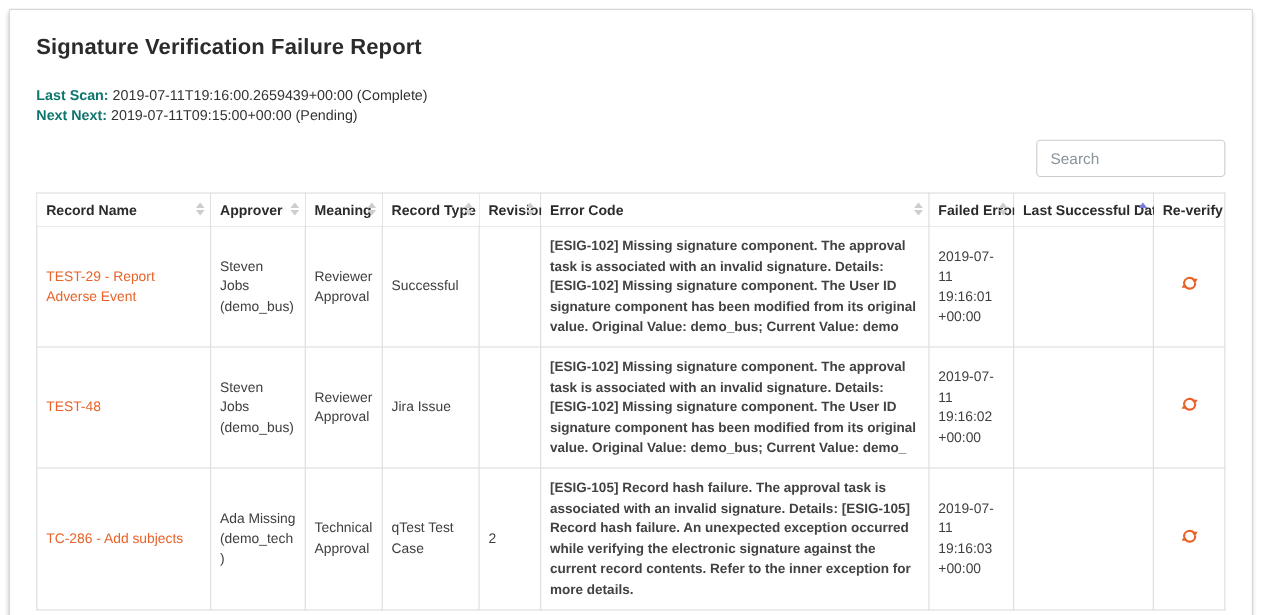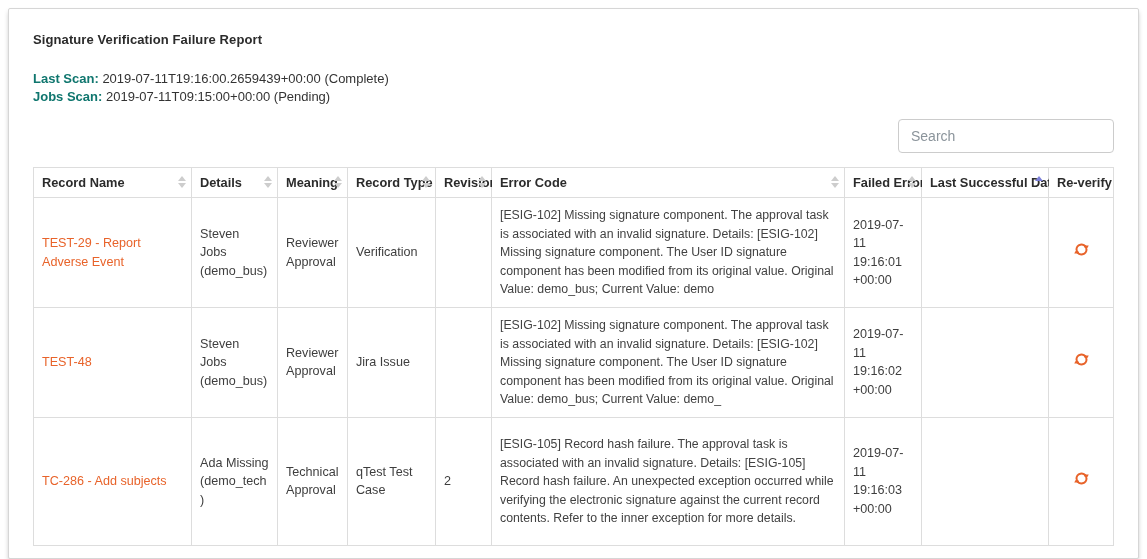--- a/index.html
+++ b/index.html
@@ -14,39 +14,39 @@
     position: absolute;
     left: 8px; top: 8px;
     width: 1131px; min-height: 542px;
     background: #ffffff;
     border: 1px solid #d6d6d6;
     border-radius: 2px;
     box-shadow: 0 3px 5px -1px rgba(0,0,0,0.28);
     padding: 23px 24px 12px 24px;
   }
   .report-title {
-    font-size: 13px;
+    font-size: 20px;
     font-weight: 700;
     color: #2b2b2b;
     margin: 0 0 23px 0;
     letter-spacing: 0.1px;
   }
   .scan-line {
     font-size: 13px;
     color: #333333;
     line-height: 17.5px;
   }
   .scan-line b { font-weight: 700; color: #0f766e; }
   .search-row {
     display: flex;
     justify-content: flex-end;
     margin-top: 14px;
   }
   .search-input {
-    width: 216px;
+    width: 172px;
     height: 34px;
     border: 1px solid #cccccc;
     border-radius: 4px;
     padding: 6px 12px;
     font-size: 14px;
     font-family: "Liberation Sans", sans-serif;
     color: #555555;
     outline: none;
   }
   .search-input::placeholder { color: #8b949b; opacity: 1; }
@@ -72,21 +72,21 @@
     background: #ffffff;
   }
   .report td {
     padding: 8px;
     font-size: 12.6px;
     color: #3e3e3e;
     vertical-align: middle;
     line-height: 1.47;
     word-wrap: break-word;
   }
-  .report td.errcell { font-size: 12.3px; line-height: 18.6px; color: #424242; }
+  .report td.errcell { font-size: 12.3px; line-height: 18.6px; color: #424242; font-weight: bold; }
   .report tr.r1 { height: 110px; }
   .report tr.r2 { height: 98px; }
   .report tr.r3 { height: 128px; }
   .record-link { color: #e8632a; cursor: pointer; }
   .reverify-cell { text-align: center; }
   .reverify-btn {
     display: inline-block;
     background: none; border: none; padding: 0; margin: 0;
     cursor: pointer; line-height: 0;
   }
@@ -112,21 +112,21 @@
 <div class="card">
 
   <h1 class="report-title">Signature Verification Failure Report</h1>
 
   <div class="scan-info">
     <div class="scan-line">
       <b>Last Scan:</b>
       <span>2019-07-11T19:16:00.2659439+00:00 (Complete)</span>
     </div>
     <div class="scan-line">
-      <b>Jobs Scan:</b>
+      <b>Next Next:</b>
       <span>2019-07-11T09:15:00+00:00 (Pending)</span>
     </div>
   </div>
 
   <div class="search-row">
     <input type="text" class="search-input" placeholder="Search" style="">
   </div>
 
   <table class="report">
     <colgroup>
@@ -143,21 +143,21 @@
     <thead>
       <tr>
         <th>
           <span>Record Name</span>
           <span class="sort-arrows">
               <i class="arr up"></i>
               <i class="arr down"></i>
             </span>
         </th>
         <th>
-          <span>Details</span>
+          <span>Approver</span>
           <span class="sort-arrows">
               <i class="arr up"></i>
               <i class="arr down"></i>
             </span>
         </th>
         <th>
           <span>Meaning</span>
           <span class="sort-arrows">
               <i class="arr up"></i>
               <i class="arr down"></i>
@@ -201,21 +201,21 @@
         <th>
           <span>Re-verify</span>
         </th>
       </tr>
     </thead>
     <tbody>
       <tr class="r1">
         <td><span class="record-link">TEST-29 - Report Adverse Event</span></td>
         <td>Steven Jobs (demo_bus)</td>
         <td>Reviewer Approval</td>
-        <td>Verification</td>
+        <td>Successful</td>
         <td></td>
         <td class="errcell">[ESIG-102] Missing signature component. The approval task is associated with an invalid signature. Details: [ESIG-102] Missing signature component. The User ID signature component has been modified from its original value. Original Value: demo_bus; Current Value: demo</td>
         <td>2019-07-11 19:16:01 +00:00</td>
         <td></td>
         <td class="reverify-cell">
           <button class="reverify-btn">
             <svg width="15" height="15" viewBox="0 0 24 24">
               <g stroke="#e8632a" stroke-width="3.2" fill="none">
                 <path d="M4 13 A 8 8 0 0 1 19.5 9.5"></path>
                 <path d="M20 11 A 8 8 0 0 1 4.5 14.5"></path>

